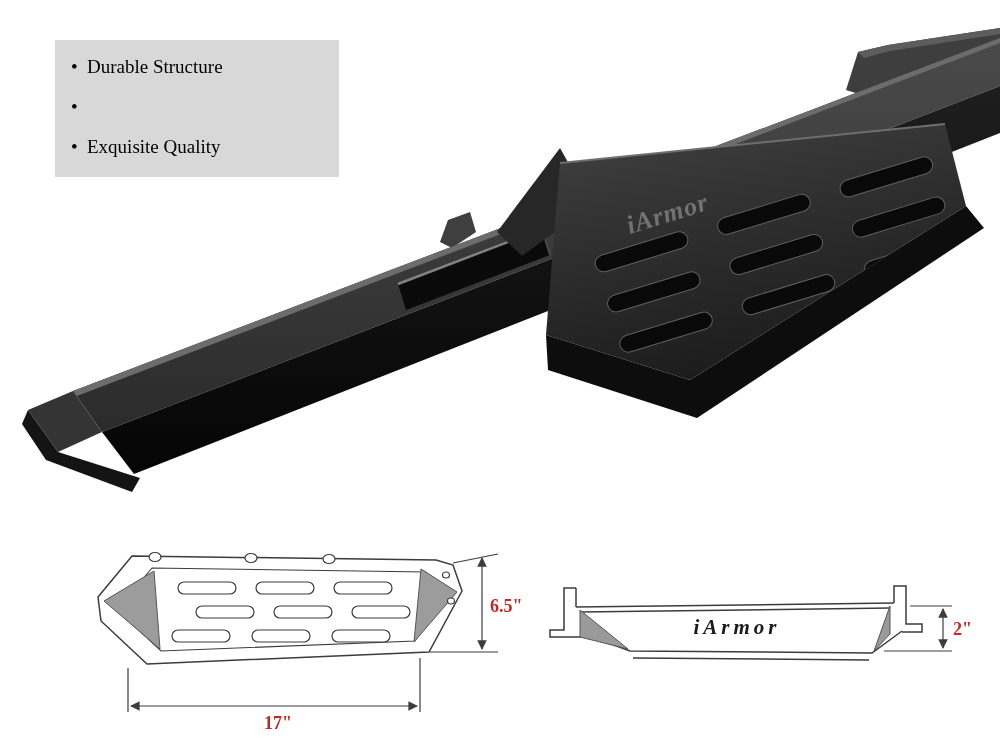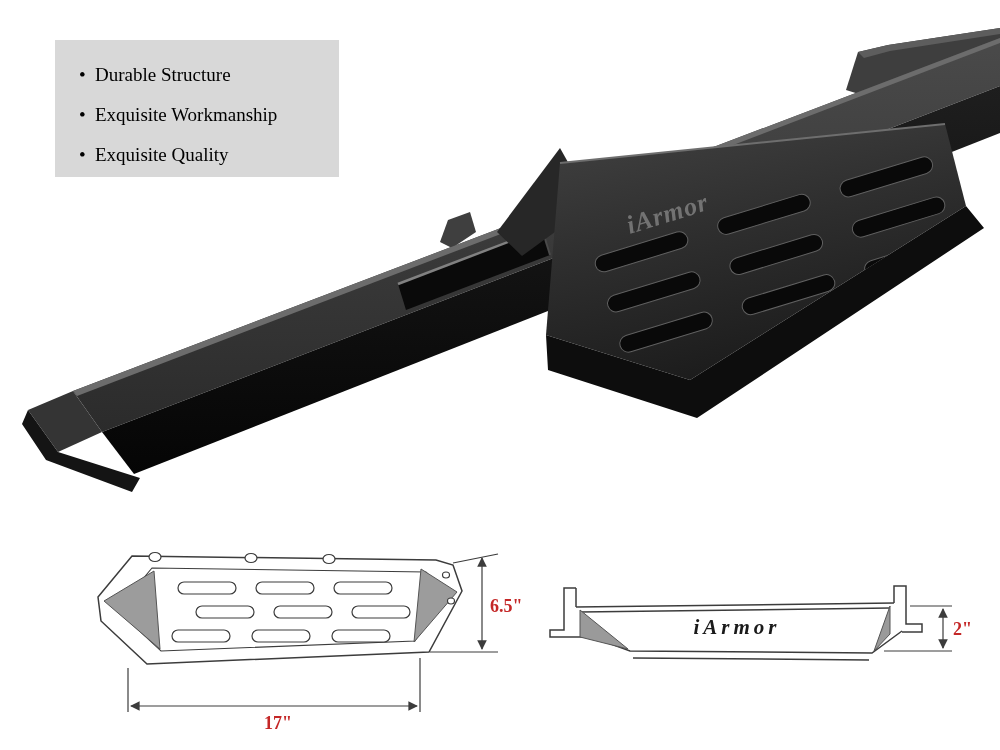--- a/index.html
+++ b/index.html
@@ -13,21 +13,21 @@
 
   
   .feature-box {
     position: absolute;
     left: 55px; top: 40px;
     width: 284px; height: 137px;
     background: #d8d8d8;
     box-sizing: border-box;
     padding: 16px 8px 0 16px;
   }
-  .feature-box ul { list-style: none; margin: 8px; padding: 0; }
+  .feature-box ul { list-style: none; margin: 0; padding: 0; }
   .feature-box li {
     display: flex;
     align-items: baseline;
     height: 40px;
     font-size: 19px;
     color: #000;
   }
   .bullet { width: 16px; display: inline-block; }
   .bullet::before { content: "•"; font-size: 19px; }
 
@@ -61,21 +61,20 @@
 <body>
 
 <div class="feature-box">
   <ul>
     <li>
       <span class="bullet"></span>
       <span>Durable Structure</span>
     </li>
     <li>
       <span class="bullet"></span>
-      <span>Exquisite Workmanship</span>
     </li>
     <li>
       <span class="bullet"></span>
       <span>Exquisite Quality</span>
     </li>
   </ul>
 </div>
 
 <svg class="scene" width="1000" height="750" viewBox="0 0 1000 750">
   <defs>

